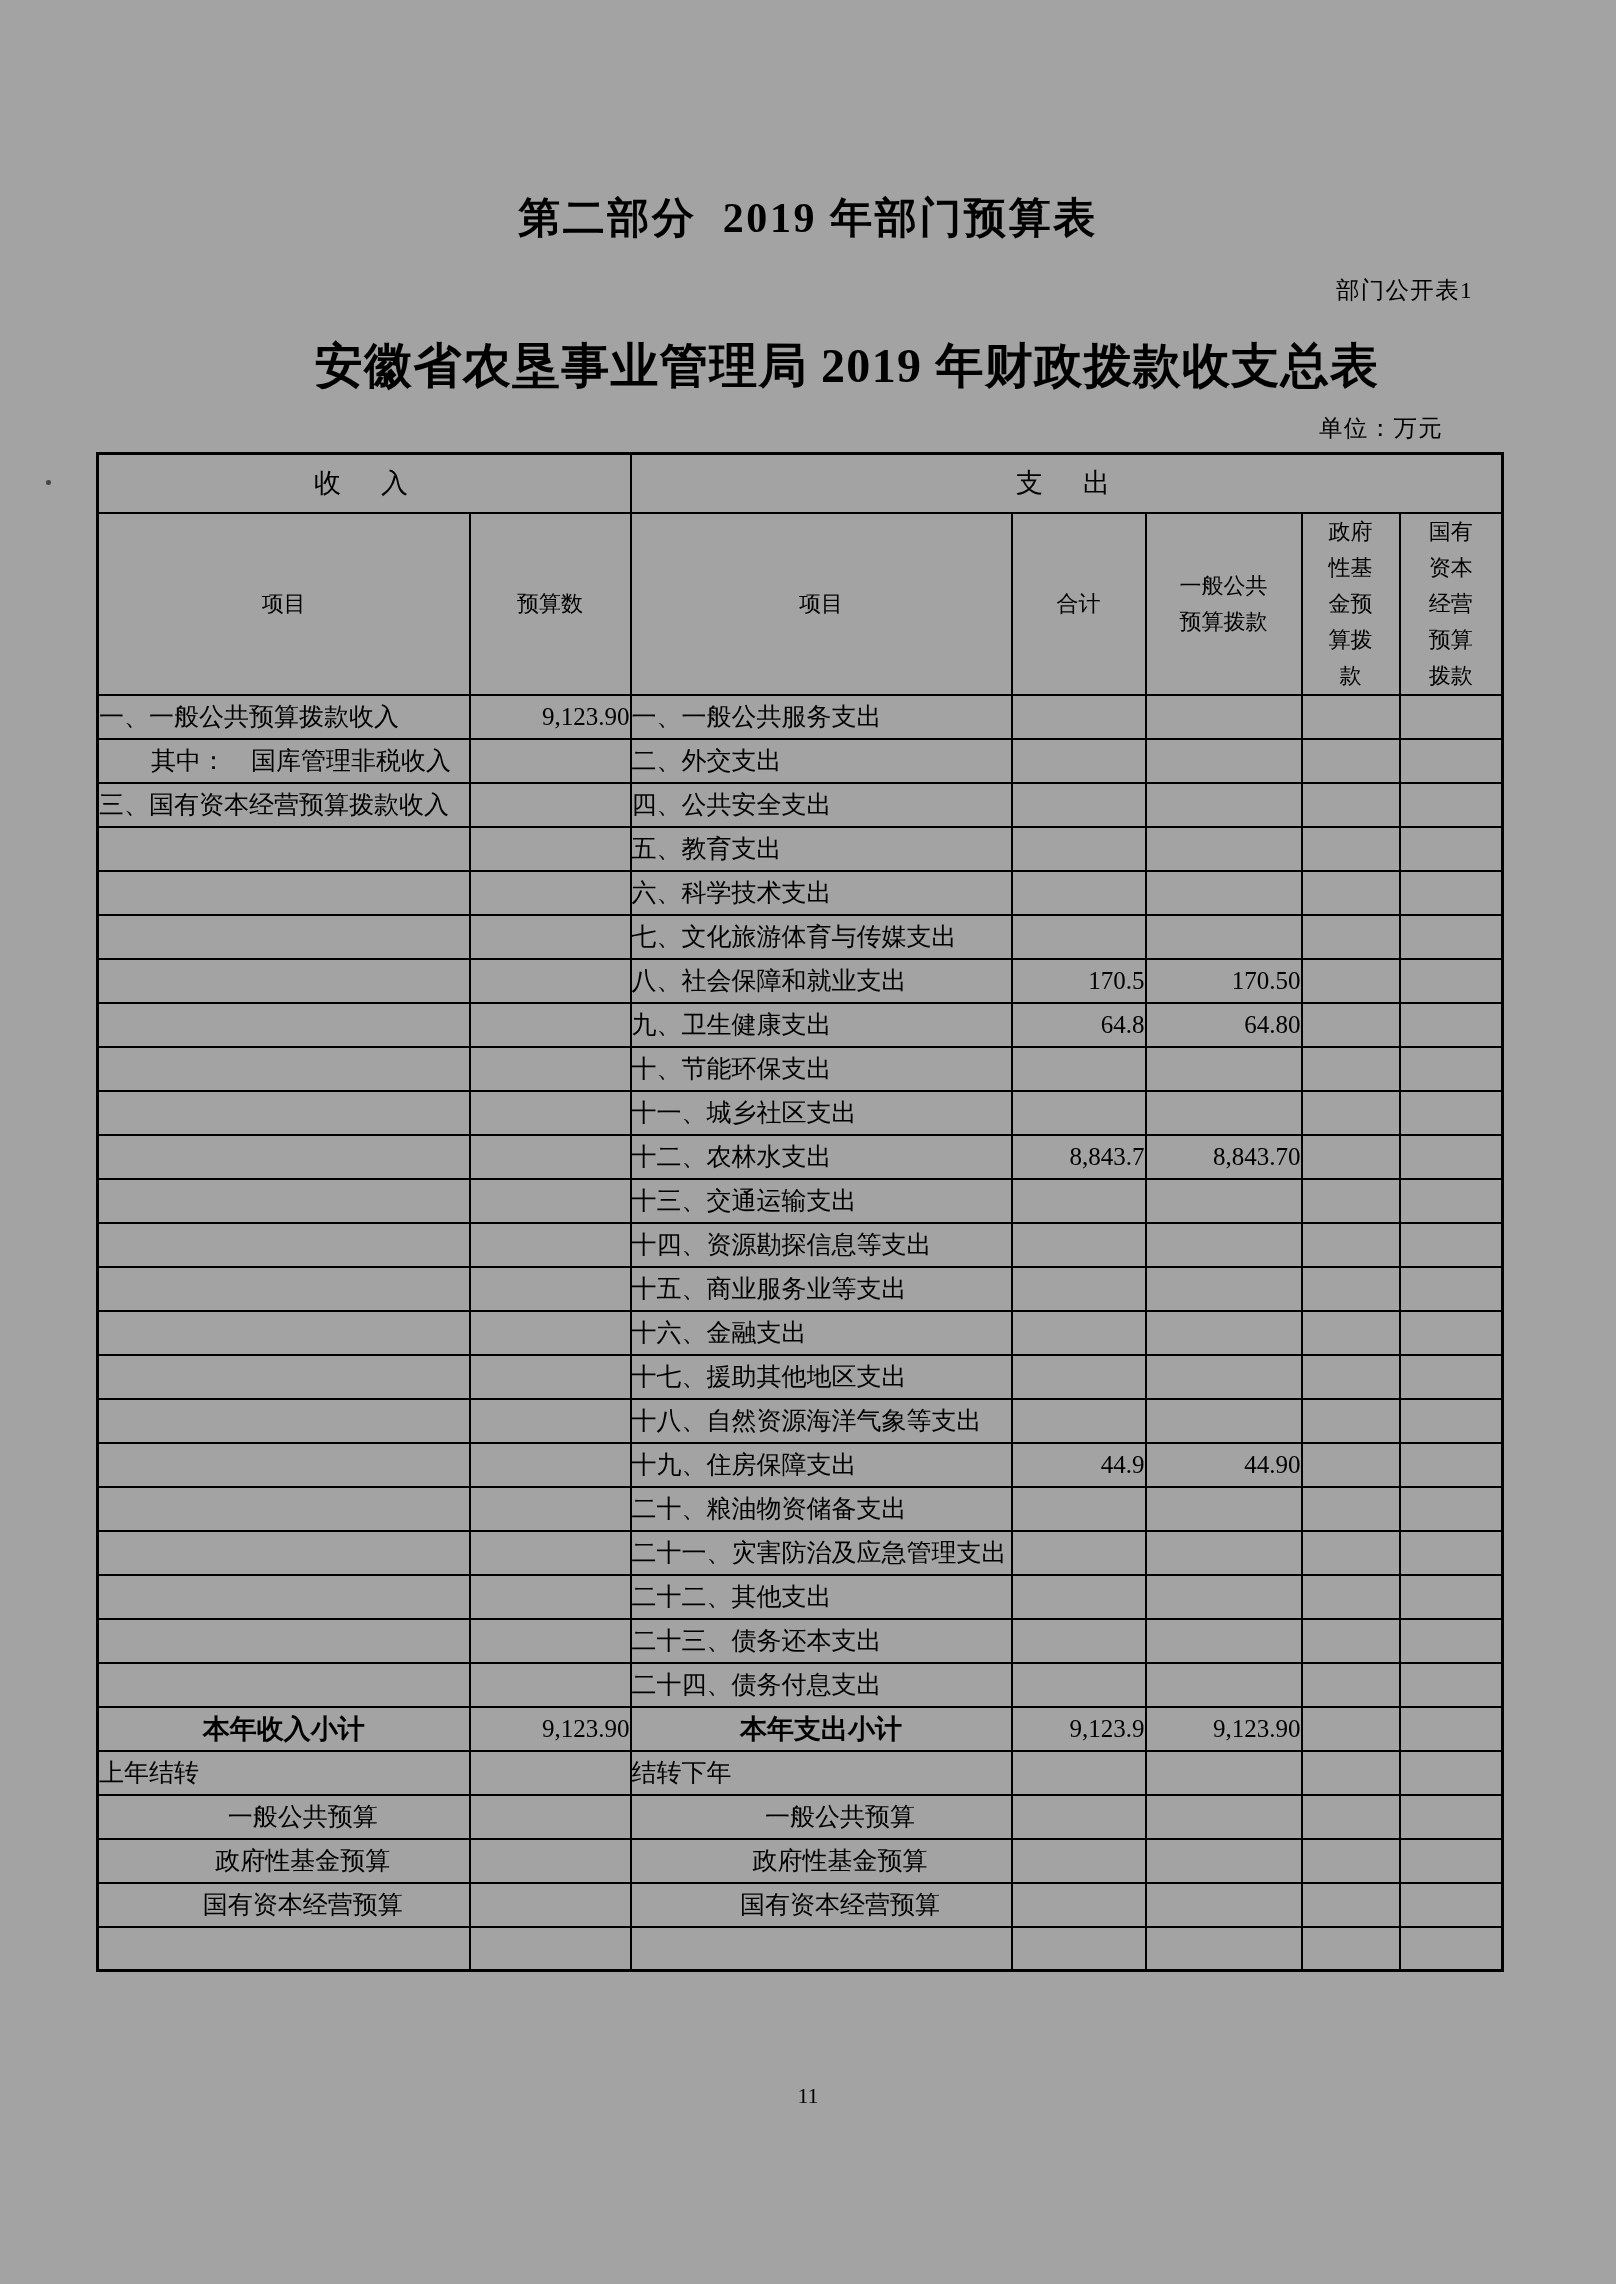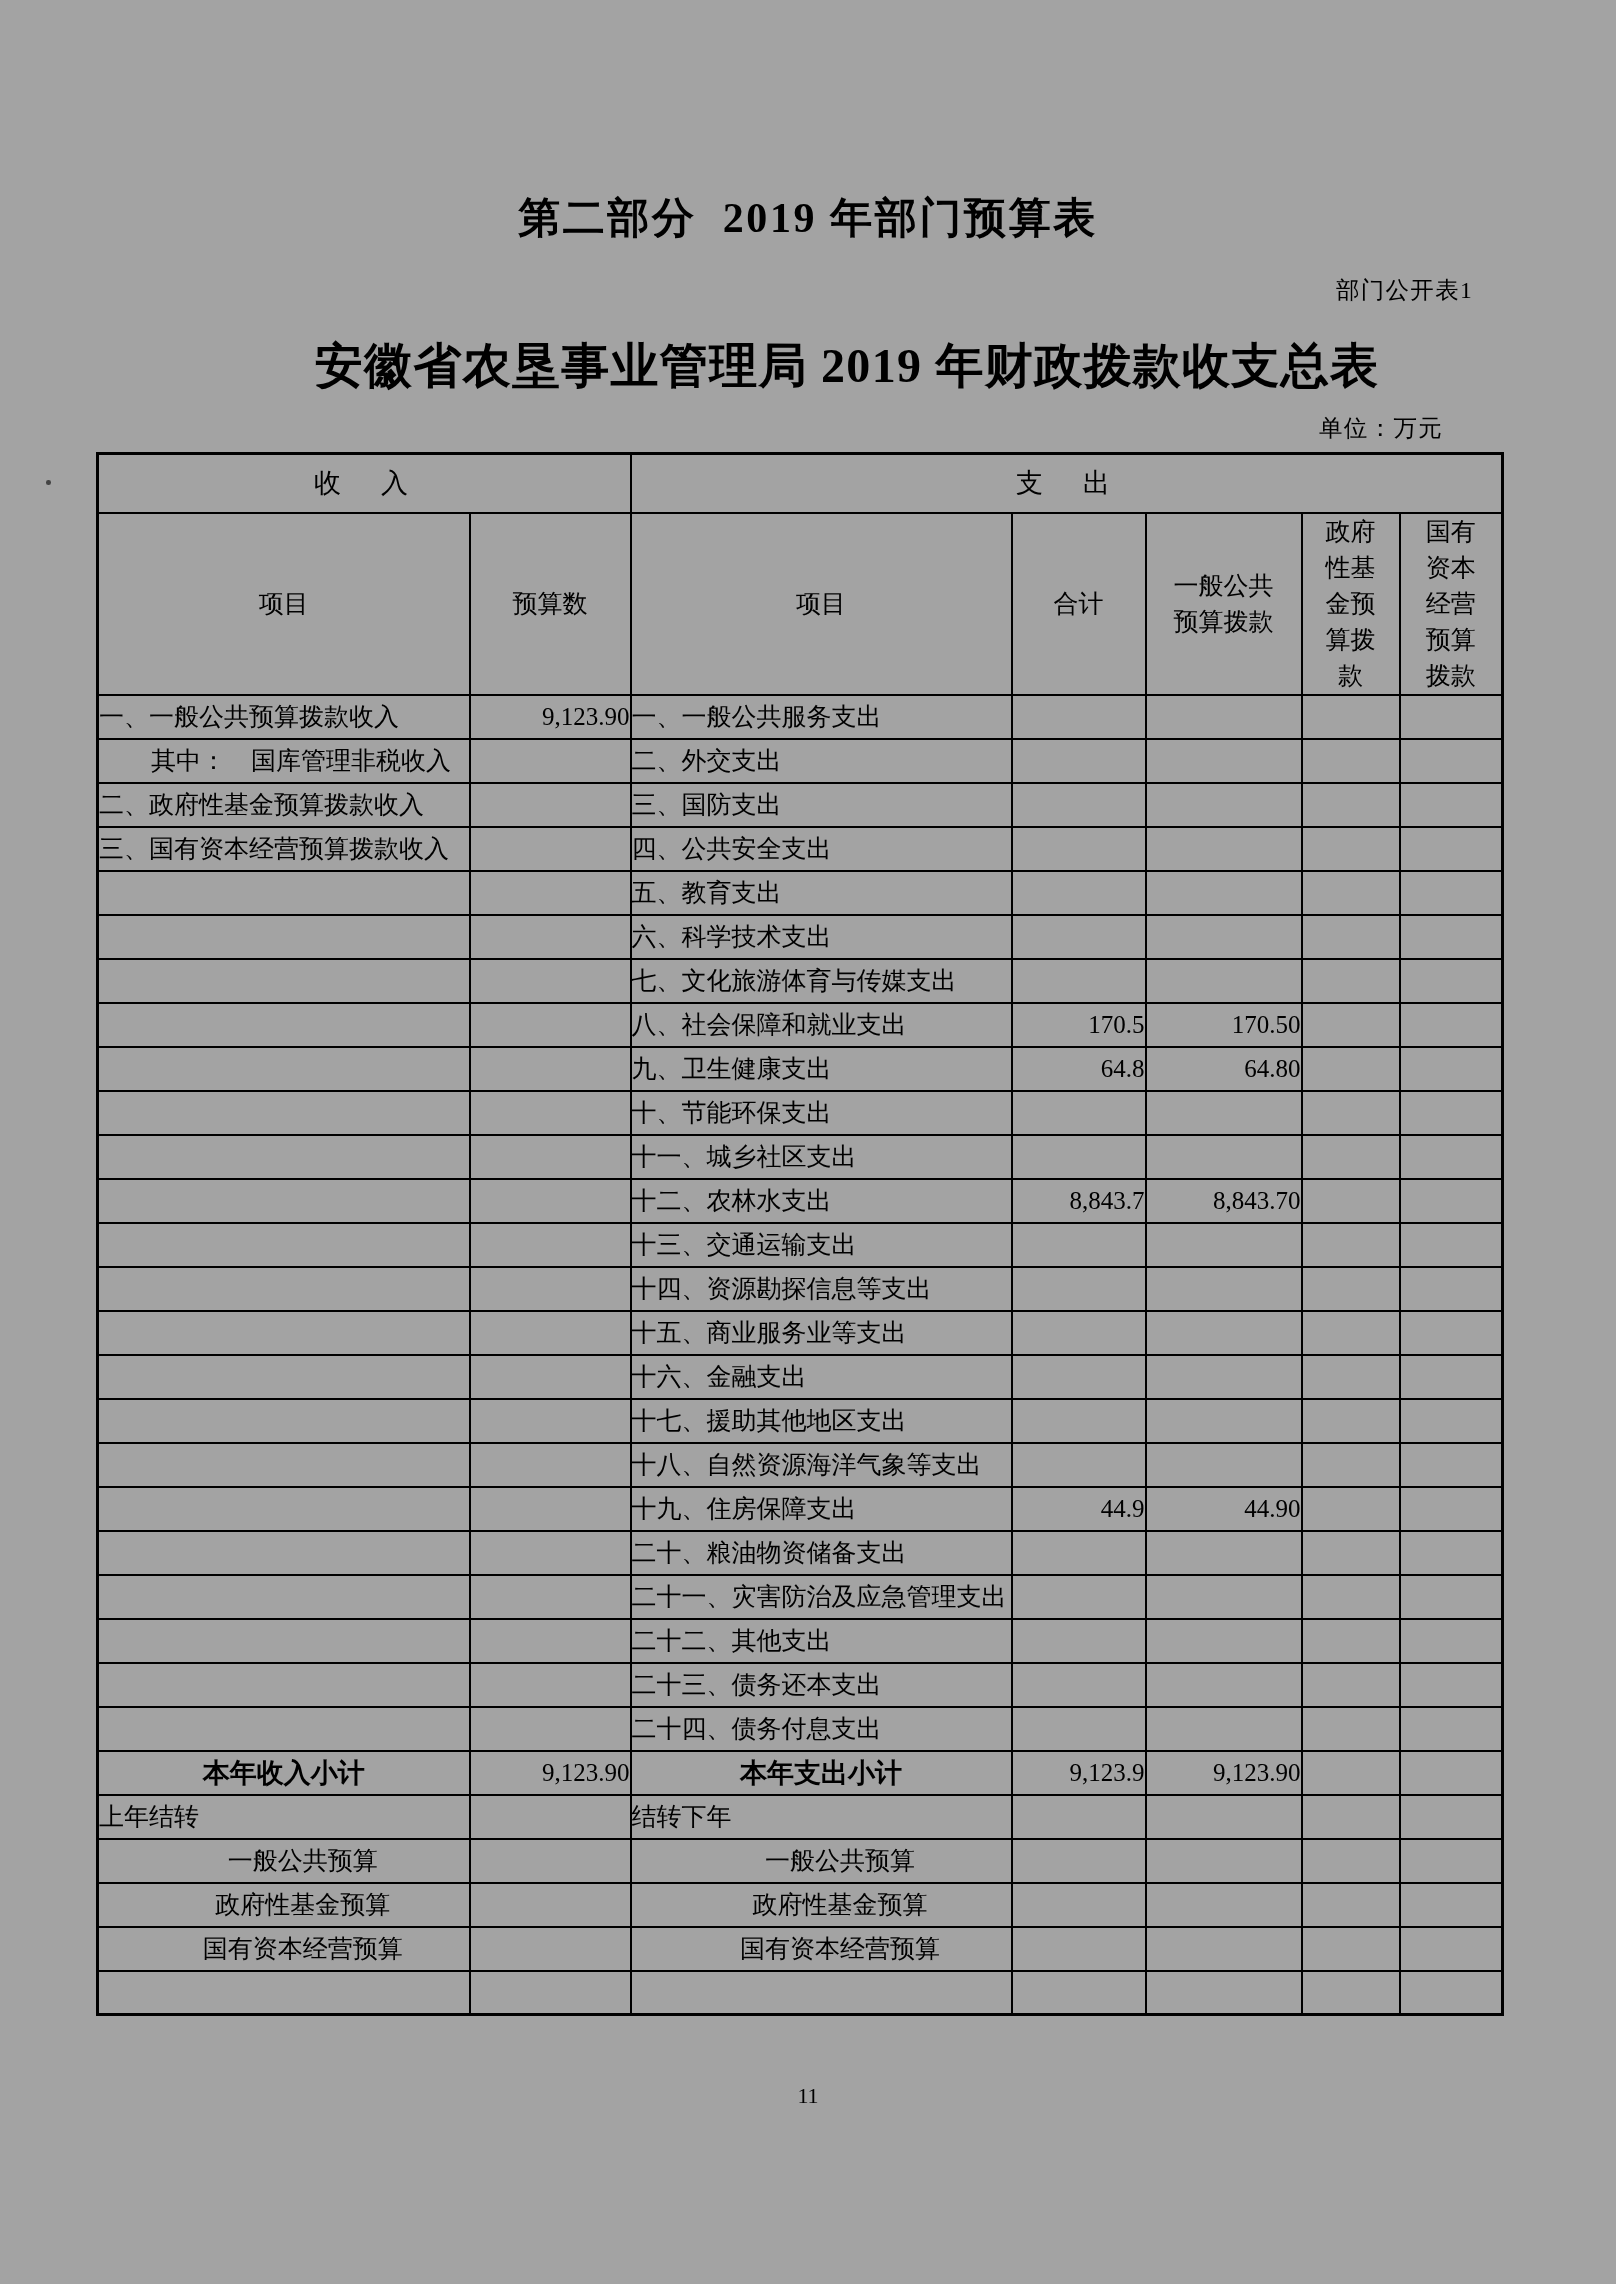--- a/index.html
+++ b/index.html
@@ -65,21 +65,21 @@
     box-sizing:border-box;
   }
   tr.hdr1 th {
     height:59px;
     font-size:27px;
     text-align:center;
     letter-spacing:6.5px;
   }
   tr.hdr2 th {
     height:160px;
-    font-size:25px;
+    font-size:22px;
     text-align:center;
     white-space:pre-line;
     line-height:36px;
   }
   td.in-item, td.ex-item {
     text-align:left;
     padding-left:13px;
     font-size:25px;
   }
   td.num {
@@ -165,29 +165,20 @@
         <tr class="sub">
           <td class="in-item">其中：　国库管理非税收入</td>
           <td class="num"></td>
           <td class="ex-item">二、外交支出</td>
           <td class="num"></td>
           <td class="num"></td>
           <td class="num"></td>
           <td class="num"></td>
         </tr>
         <tr class="item">
-          <td class="in-item">二、政府性基金预算拨款收入</td>
-          <td class="num"></td>
-          <td class="ex-item">三、国防支出</td>
-          <td class="num"></td>
-          <td class="num"></td>
-          <td class="num"></td>
-          <td class="num"></td>
-        </tr>
-        <tr class="item">
           <td class="in-item">三、国有资本经营预算拨款收入</td>
           <td class="num"></td>
           <td class="ex-item">四、公共安全支出</td>
           <td class="num"></td>
           <td class="num"></td>
           <td class="num"></td>
           <td class="num"></td>
         </tr>
         <tr class="item">
           <td class="in-item"></td>

